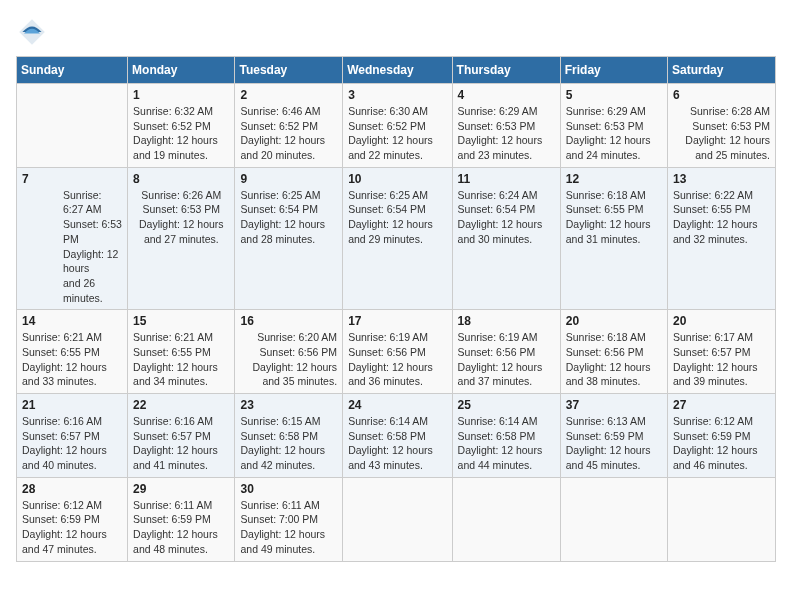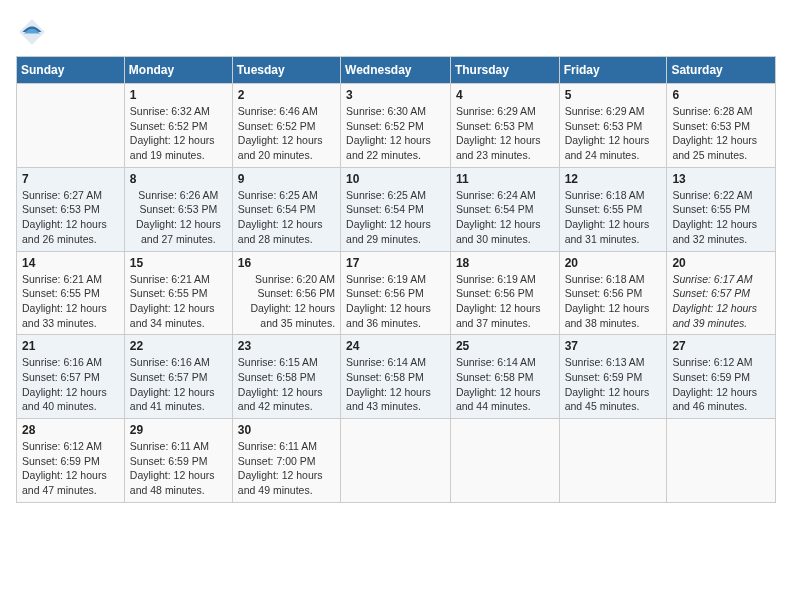--- a/index.html
+++ b/index.html
@@ -155,30 +155,30 @@
         </td>
         <td>
           <span class="day-num">5</span>
           <div class="day-info" style="white-space: pre-line;">Sunrise: 6:29 AM
 Sunset: 6:53 PM
 Daylight: 12 hours
 and 24 minutes.</div>
         </td>
         <td>
           <span class="day-num">6</span>
-          <div class="day-info" style="white-space: pre-line;">Sunrise: 6:28 AM
+          <div class="day-info" style="white-space: pre-line; text-align: right;">Sunrise: 6:28 AM
 Sunset: 6:53 PM
 Daylight: 12 hours
 and 25 minutes.</div>
         </td>
       </tr>
       <tr>
         <td>
           <span class="day-num">7</span>
-          <div class="day-info" style="white-space: pre-line;">Sunrise: 6:27 AM
+          <div class="day-info" style="white-space: pre-line; margin-left: 41px;">Sunrise: 6:27 AM
 Sunset: 6:53 PM
 Daylight: 12 hours
 and 26 minutes.</div>
         </td>
         <td>
           <span class="day-num">8</span>
           <div class="day-info" style="white-space: pre-line; text-align: center;">Sunrise: 6:26 AM
 Sunset: 6:53 PM
 Daylight: 12 hours
 and 27 minutes.</div>
@@ -257,21 +257,21 @@
         </td>
         <td>
           <span class="day-num">20</span>
           <div class="day-info" style="white-space: pre-line;">Sunrise: 6:18 AM
 Sunset: 6:56 PM
 Daylight: 12 hours
 and 38 minutes.</div>
         </td>
         <td>
           <span class="day-num">20</span>
-          <div class="day-info" style="white-space: pre-line; font-style: italic;">Sunrise: 6:17 AM
+          <div class="day-info" style="white-space: pre-line;">Sunrise: 6:17 AM
 Sunset: 6:57 PM
 Daylight: 12 hours
 and 39 minutes.</div>
         </td>
       </tr>
       <tr>
         <td>
           <span class="day-num">21</span>
           <div class="day-info" style="white-space: pre-line;">Sunrise: 6:16 AM
 Sunset: 6:57 PM

